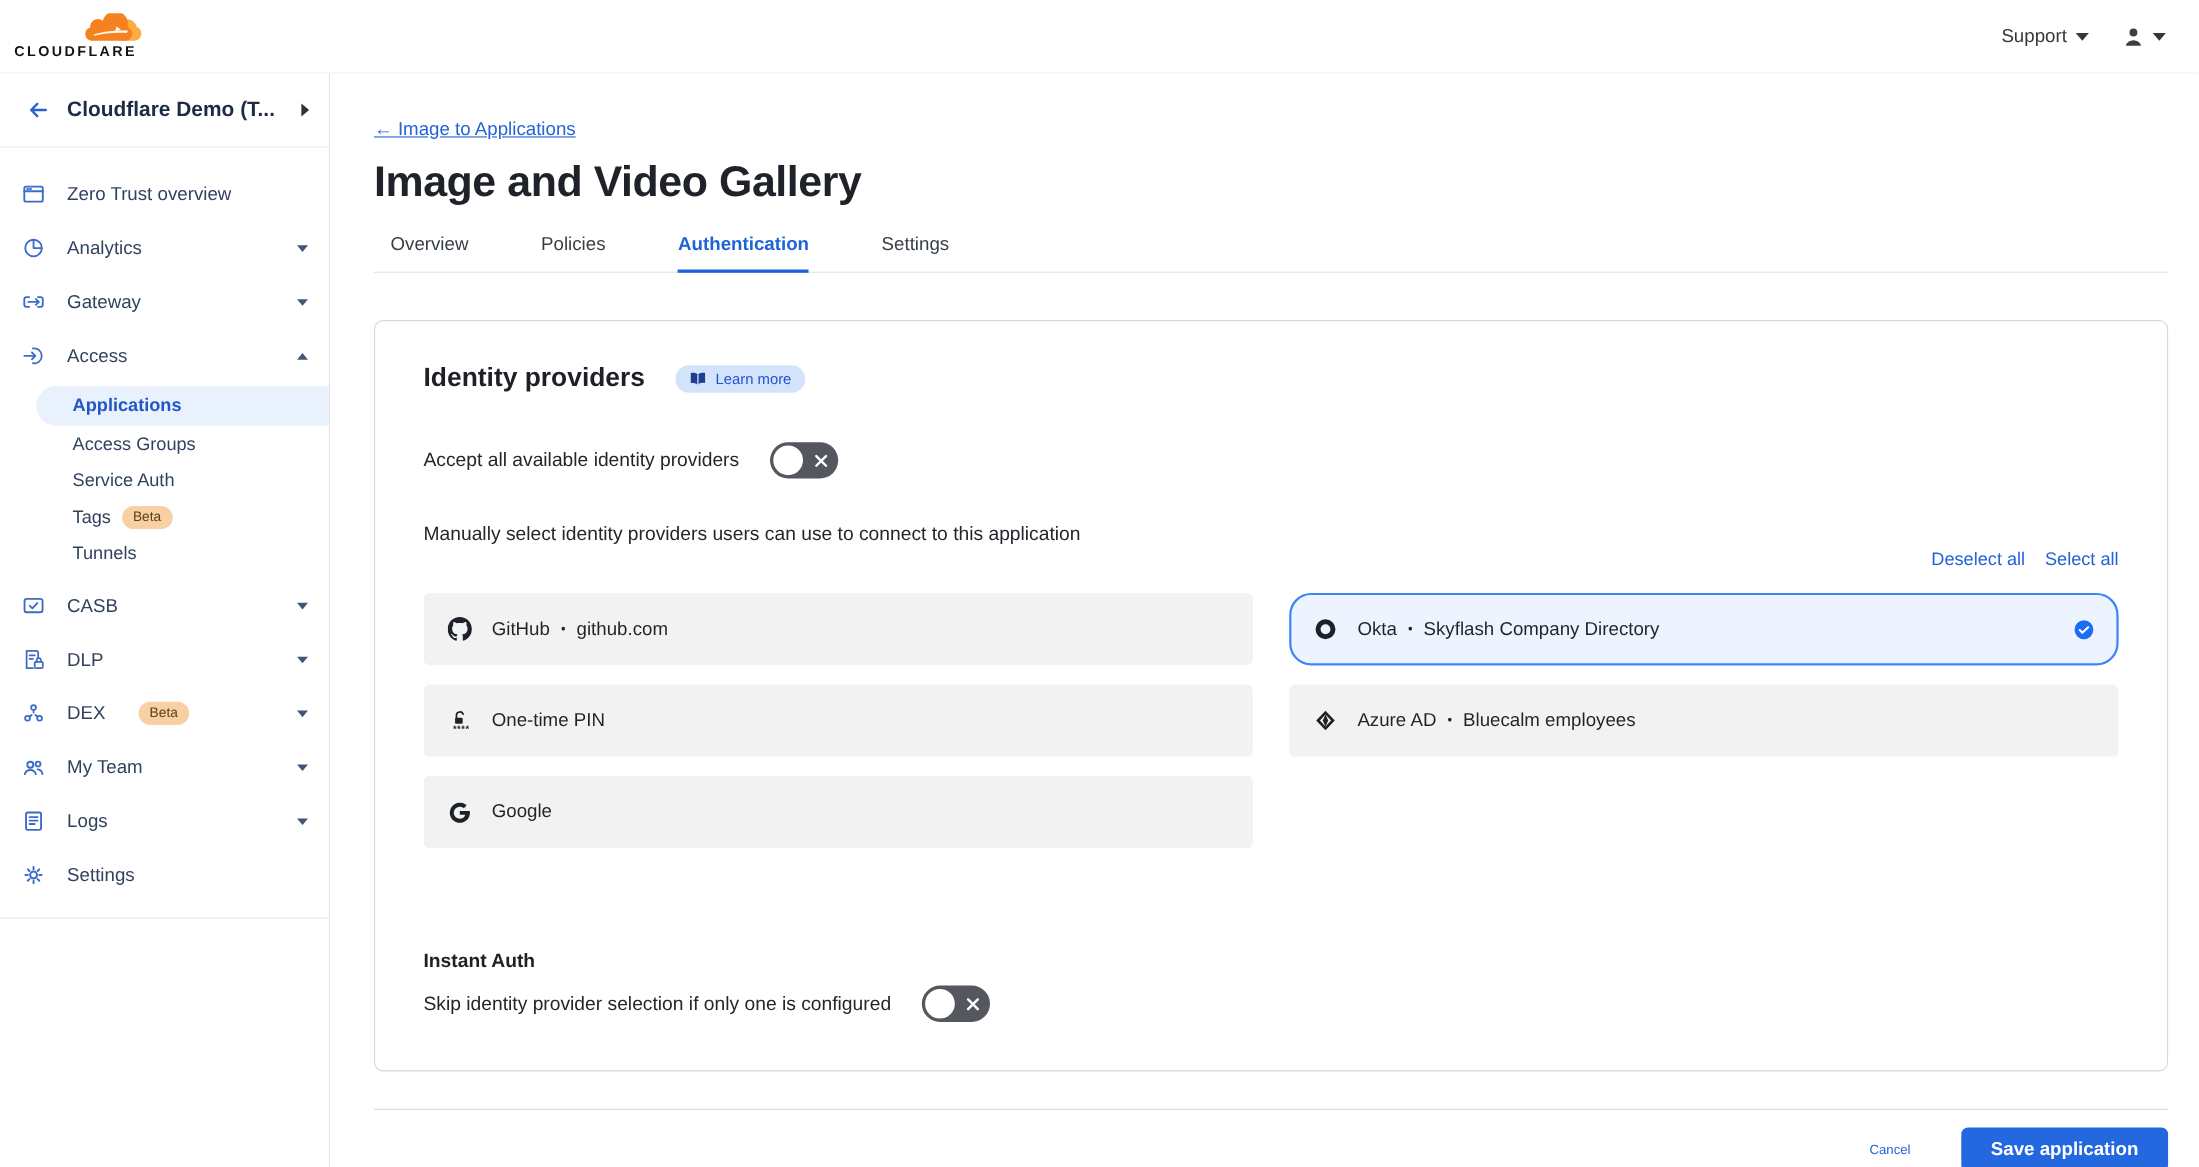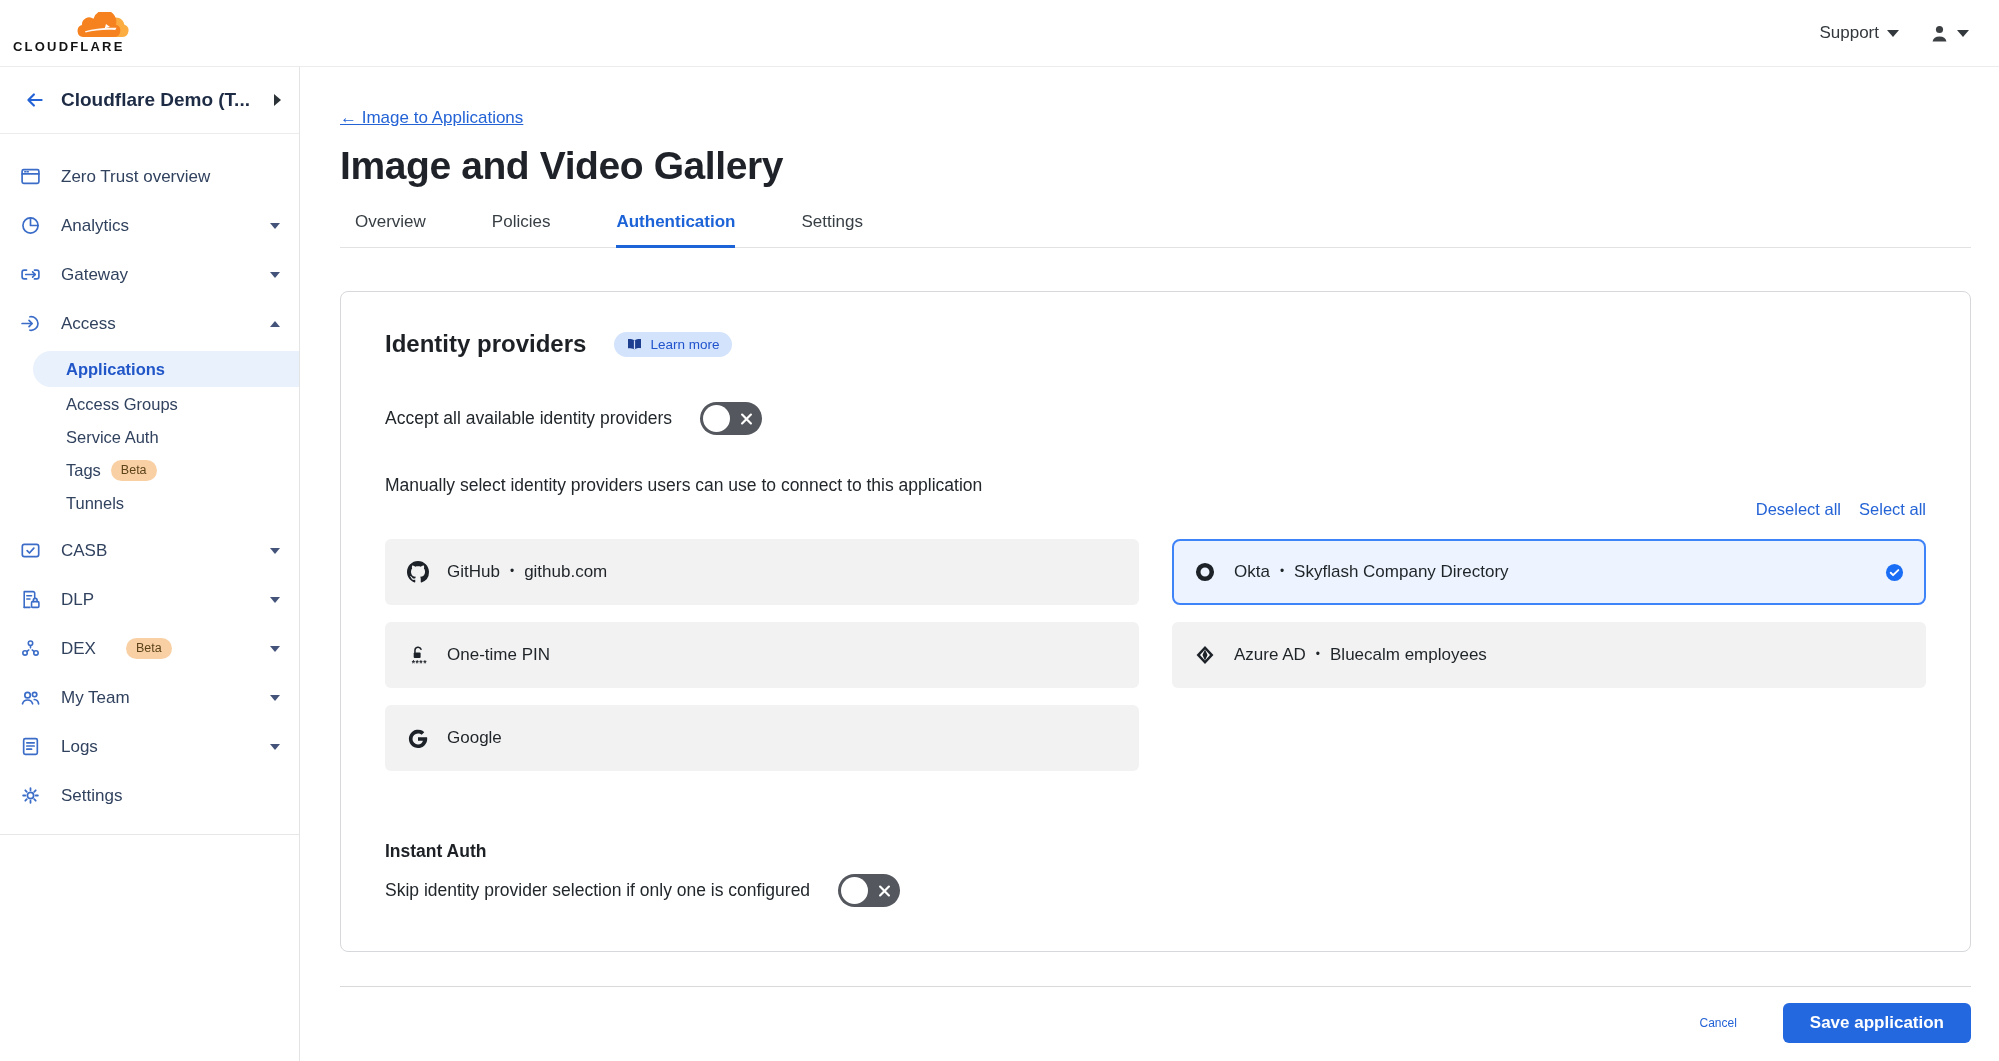--- a/index.html
+++ b/index.html
@@ -70,24 +70,24 @@
     cursor:pointer; flex:none; }
   .toggle .knob { position:absolute; left:3px; top:3px; width:27px; height:27px; border-radius:50%; background:#fff; }
   .toggle .x-icon { position:absolute; right:9px; top:50%; transform:translateY(-50%); display:flex; }
   .manual-text { margin-top:40px; font-size:17.5px; color:#22272c; }
   .links-row { margin-top:4px; display:flex; justify-content:flex-end; gap:18px; font-size:16.5px; }
   .links-row span { color:#2463d6; cursor:pointer; }
   .providers-grid { margin-top:20px; display:grid; grid-template-columns:1fr 1fr;
     column-gap:33px; row-gap:17px; }
   .provider { height:66px; background:#f2f2f3; border:2px solid transparent; border-radius:6px;
     display:flex; align-items:center; padding:0 20px; gap:18px; font-size:17px; color:#1f2428; cursor:pointer; }
-  .provider.selected { background:#edf4ff; border-color:#3f83f8; border-radius:8px; }
+  .provider.selected { background:#edf4ff; border-color:#3f83f8; border-radius:20px; }
   .p-sep { font-size:12px; margin:0 -8px; position:relative; top:-1px; }
   .provider .check { margin-left:auto; flex:none; }
-  .instant-heading { margin-top:70px; font-size:17.5px; font-weight:700; color:#1d2126; }
+  .instant-heading { margin-top:92px; font-size:17.5px; font-weight:700; color:#1d2126; }
   .instant-row { margin-top:12px; display:flex; align-items:center; gap:28px; font-size:17.5px; }
 
   
   .footer-divider { margin-top:34px; border-top:1px solid #d9d9d9; }
   .footer { margin-top:16px; display:flex; justify-content:flex-end; align-items:center; gap:46px; }
   .cancel-link { color:#2463d6; font-size:12px; cursor:pointer; }
   .save-btn { background:#2468e0; color:#fff; border:none; border-radius:6px; height:40px;
     padding:0 27px; font-size:17px; font-weight:600; font-family:inherit; cursor:pointer; }
 </style>
 </head>

